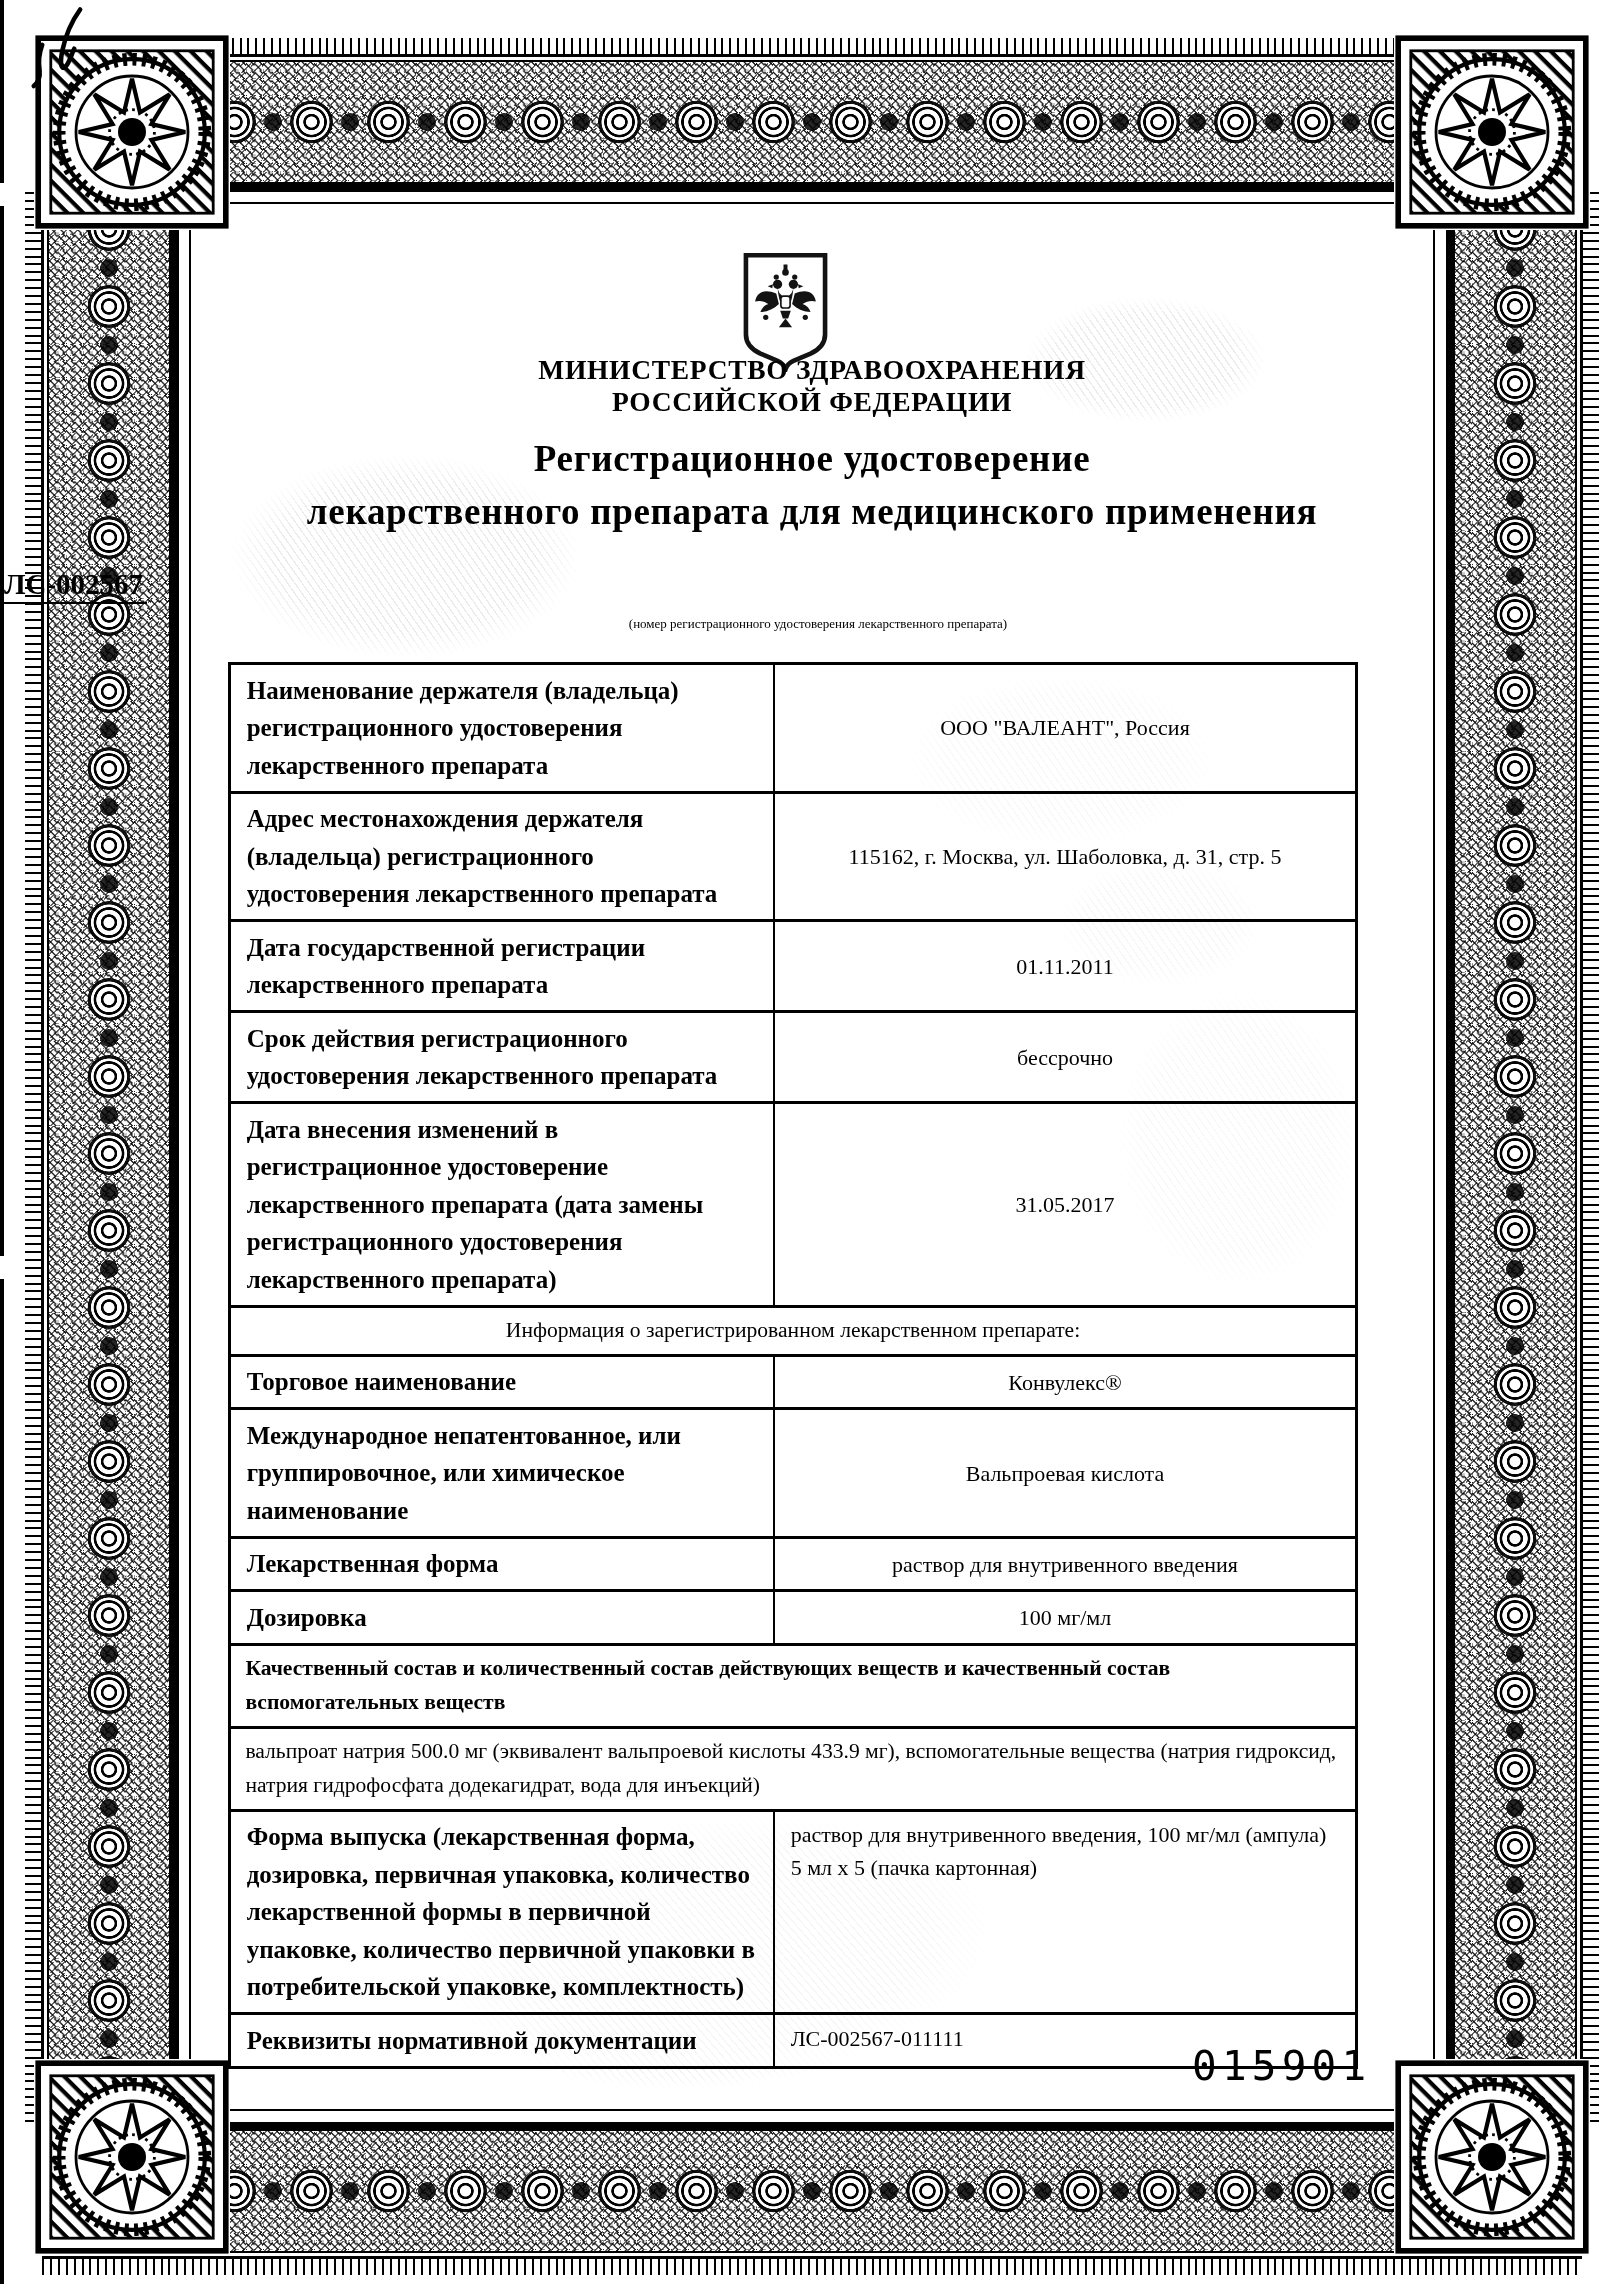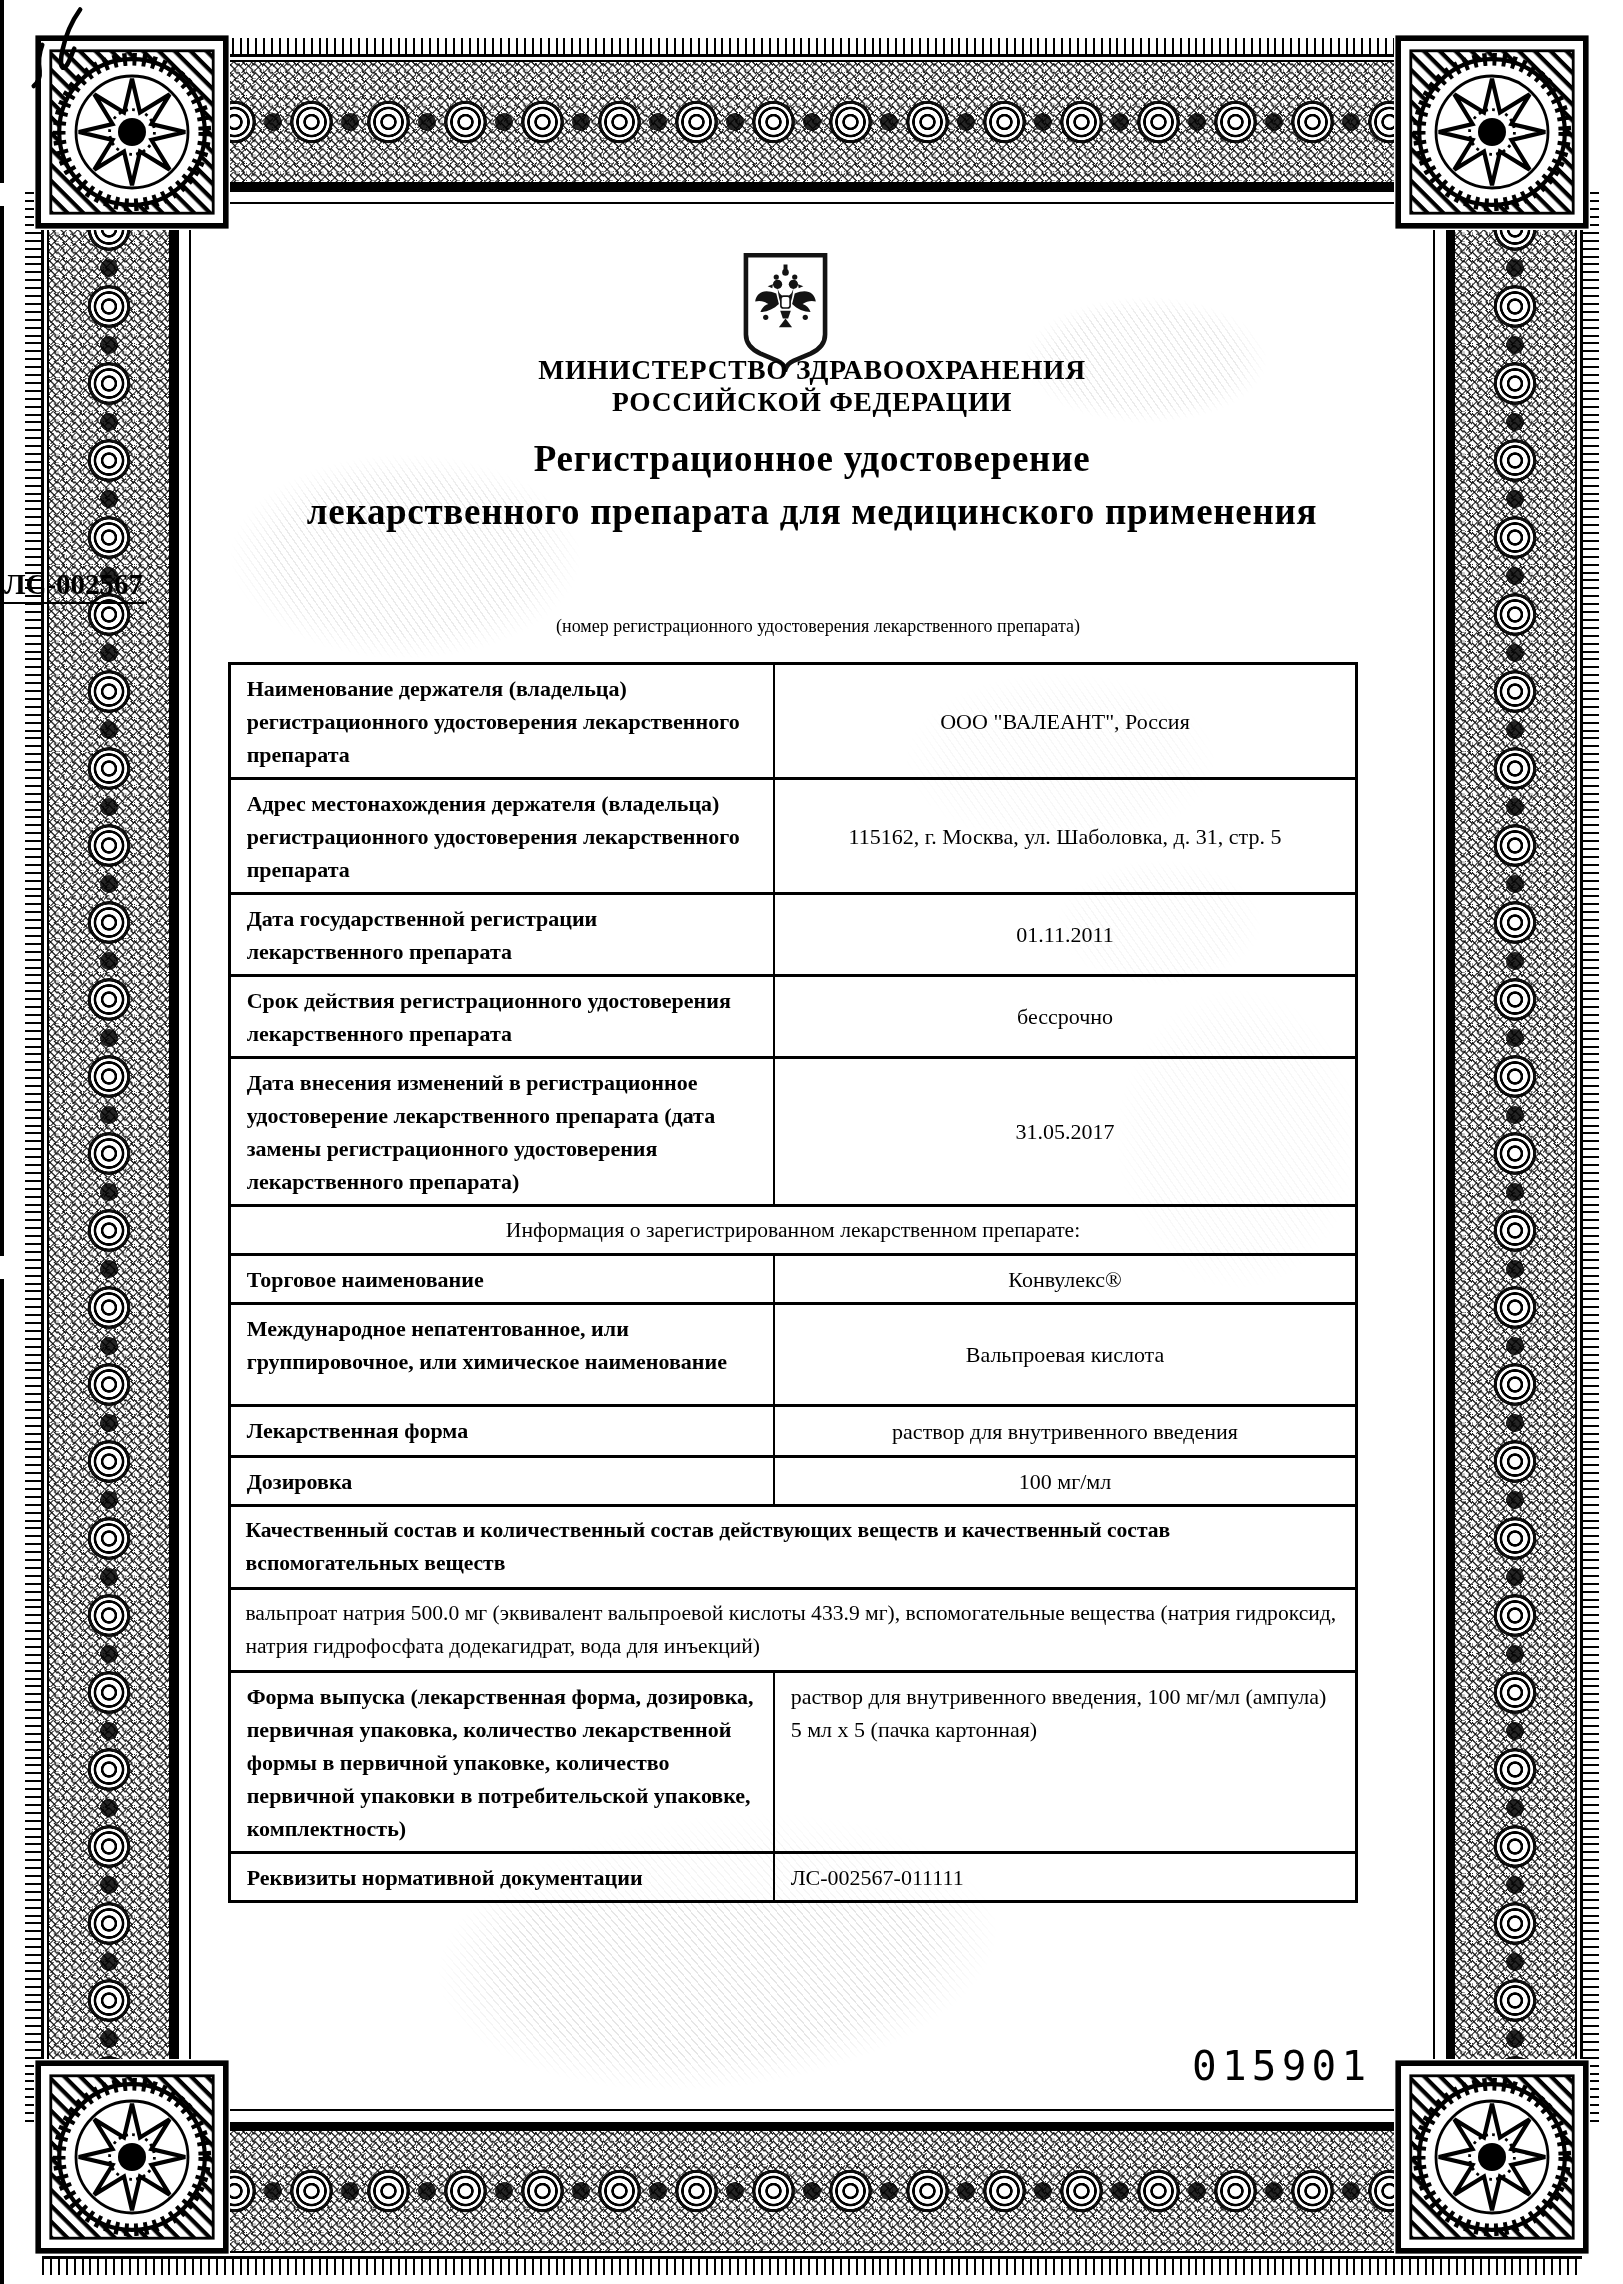--- a/index.html
+++ b/index.html
@@ -56,28 +56,28 @@
   
   .content{position:absolute;inset:0;z-index:5;}
   .hand-mark{position:absolute;left:19.6px;top:2.6px;width:85px;height:98px;z-index:6;}
   .emblem{position:absolute;left:739px;top:250px;width:93px;height:122px;}
   .ministry{position:absolute;left:0;right:0;top:354px;text-align:center;
     font-weight:bold;font-size:27.5px;line-height:1.18;letter-spacing:0.7px;}
   .doc-title{position:absolute;left:0;right:0;top:433px;text-align:center;
     font-weight:bold;font-size:37px;line-height:1.42;letter-spacing:0.7px;}
   .regwrap{position:absolute;left:0;right:0;top:568px;}
   .reg-num{display:inline-block;font-weight:bold;font-size:29px;border-bottom:2.6px solid #000;padding:0 3.9px 1.3px;}
-  .reg-caption{position:absolute;left:12px;right:0;top:616px;text-align:center;font-size:18px;}
+  .reg-caption{position:absolute;left:12px;right:0;top:616px;text-align:center;font-size:13px;}
   
   .tbl{position:absolute;left:228px;top:662px;width:1130px;border:3.3px solid #000;box-sizing:border-box;background:rgba(255,255,255,.65);}
   .trow{display:flex;border-bottom:3.3px solid #000;box-sizing:border-box;}
   .trow:last-child{border-bottom:none;}
   .cell{box-sizing:border-box;}
   .cell.label{width:544px;flex:0 0 544px;border-right:2.6px solid #000;
-    font-weight:bold;font-size:22px;line-height:1.5;padding:6.5px 14.4px 6.5px 15.7px;}
+    font-weight:bold;font-size:25px;line-height:1.5;padding:6.5px 14.4px 6.5px 15.7px;}
   .cell.value{flex:1;display:flex;align-items:center;justify-content:center;text-align:center;
     font-size:22px;line-height:1.5;padding:6.5px 15.7px;}
   .cell.value.left{justify-content:flex-start;text-align:left;align-items:flex-start;}
   .trow.full .fullcell{width:100%;font-size:21.6px;line-height:1.55;padding:6.5px 14.4px;}
   .fullcell.bold{font-weight:bold;}
   .fullcell.center{display:flex;align-items:center;justify-content:center;text-align:center;border-radius:21px;}
   .r0{min-height:105px}.r1{min-height:106px}.r2{min-height:71px}.r3{min-height:75px}
   .r4{min-height:126px}.r5{min-height:43px}.r6{min-height:43px}.r7{min-height:102px}
   .r8{min-height:51px}.r9{min-height:43px}.r10{min-height:59px}.r11{min-height:79px}
   .r12{min-height:156px}.r13{min-height:34px}

